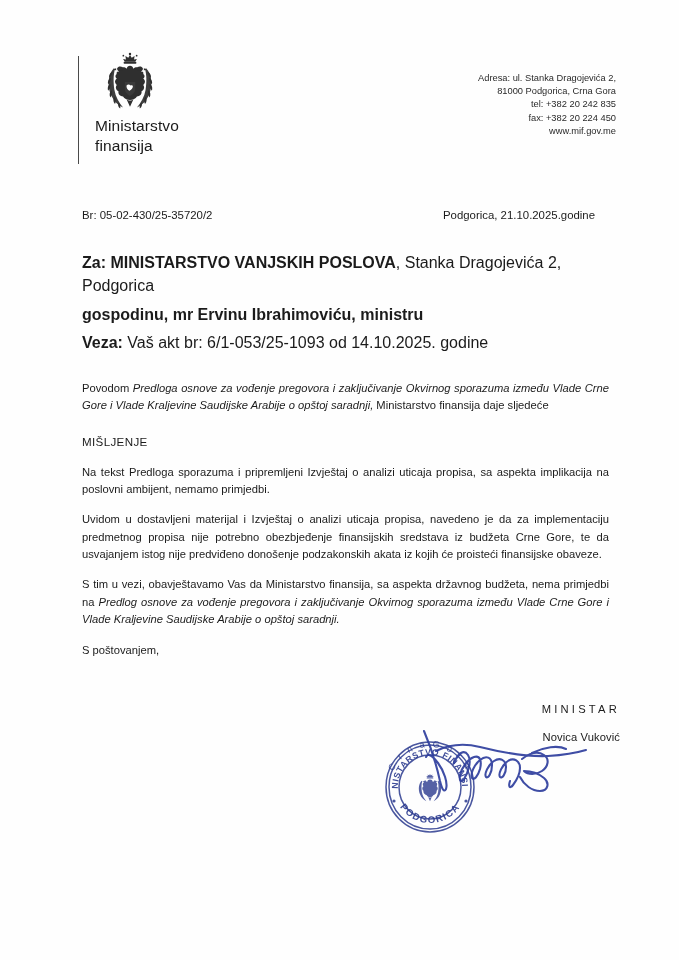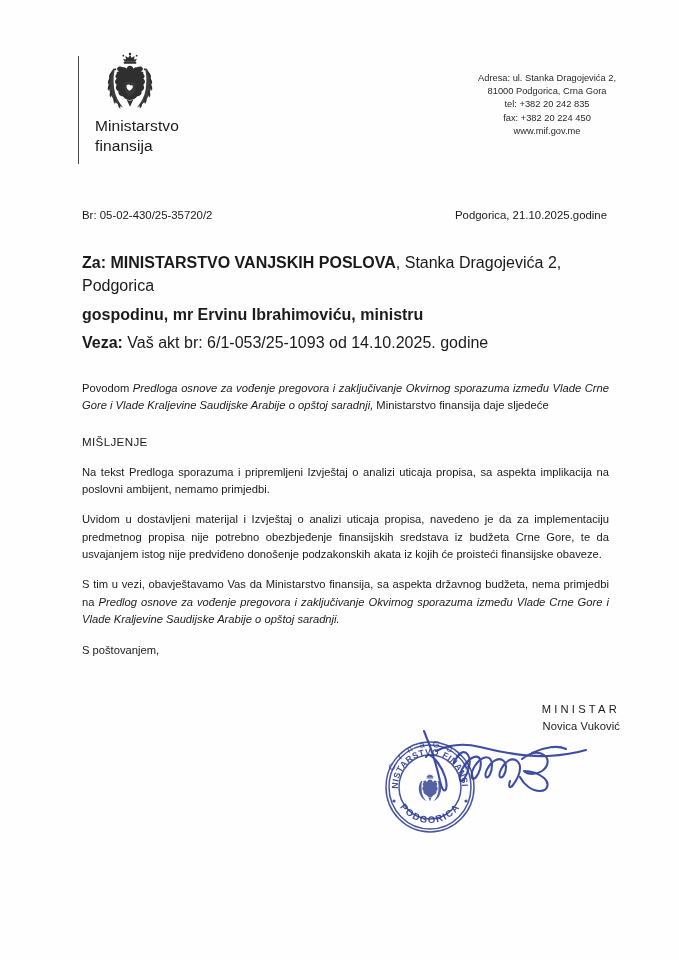--- a/index.html
+++ b/index.html
@@ -57,40 +57,40 @@
     line-height: 1.28;
     color: #1a1a1a;
     letter-spacing: .1px;
     white-space: pre-line;
   }
 
   .lh-right {
     position: absolute;
     right: 2px;
     top: 20px;
-    text-align: center;
+    text-align: right;
     font-size: 9.3px;
     line-height: 1.42;
     color: #2a2a2a;
   }
   .lh-right div { white-space: nowrap; }
 
   
   .meta-row {
     position: absolute;
     left: 82px;
     top: 209px;
     width: 527px;
     display: flex;
     justify-content: space-between;
     align-items: baseline;
     font-size: 11.4px;
     color: #1b1b1b;
   }
-  .meta-date { margin-right: 2px; }
+  .meta-date { margin-right: 14px; }
 
   
   .addr-block {
     position: absolute;
     left: 82px;
     top: 251px;
     width: 530px;
     font-size: 16px;
     line-height: 1.46;
   }
@@ -135,21 +135,21 @@
     width: 190px;
     text-align: right;
     font-size: 11.2px;
     line-height: 1.4;
   }
   .sig-title {
     letter-spacing: 3.2px;
     color: #1b1b1b;
   }
   .sig-name {
-    margin-top: 1px;
+    margin-top: 12px;
     letter-spacing: .1px;
   }
 
   .stamp-wrap {
     position: absolute;
     left: 374px;
     top: 731px;
     width: 240px;
     height: 110px;
   }

